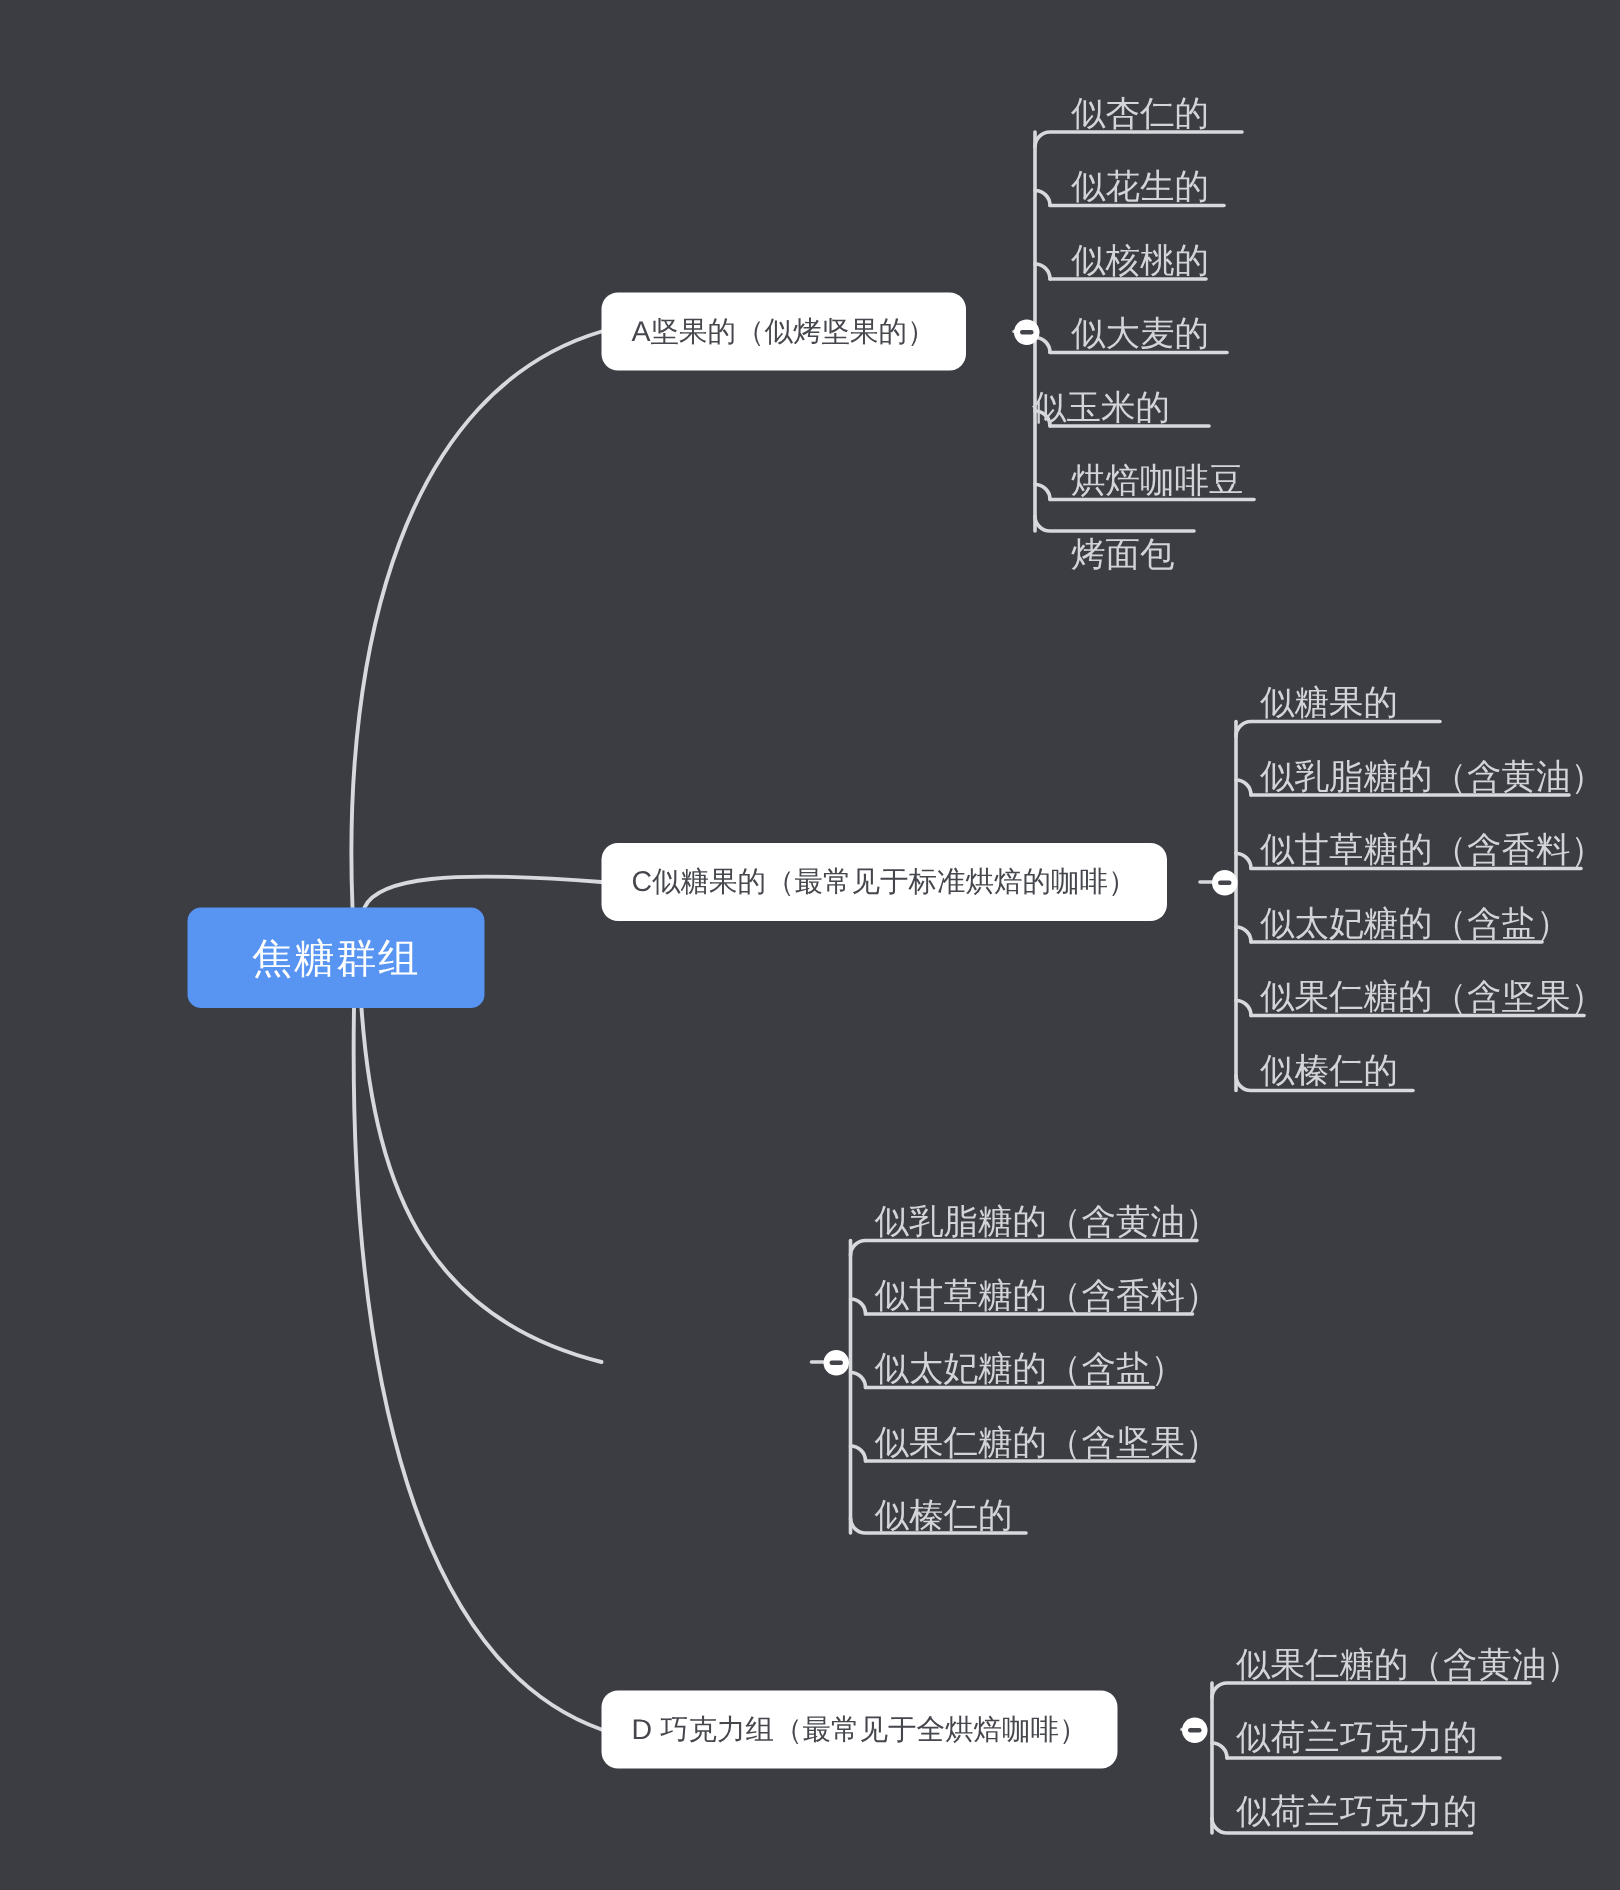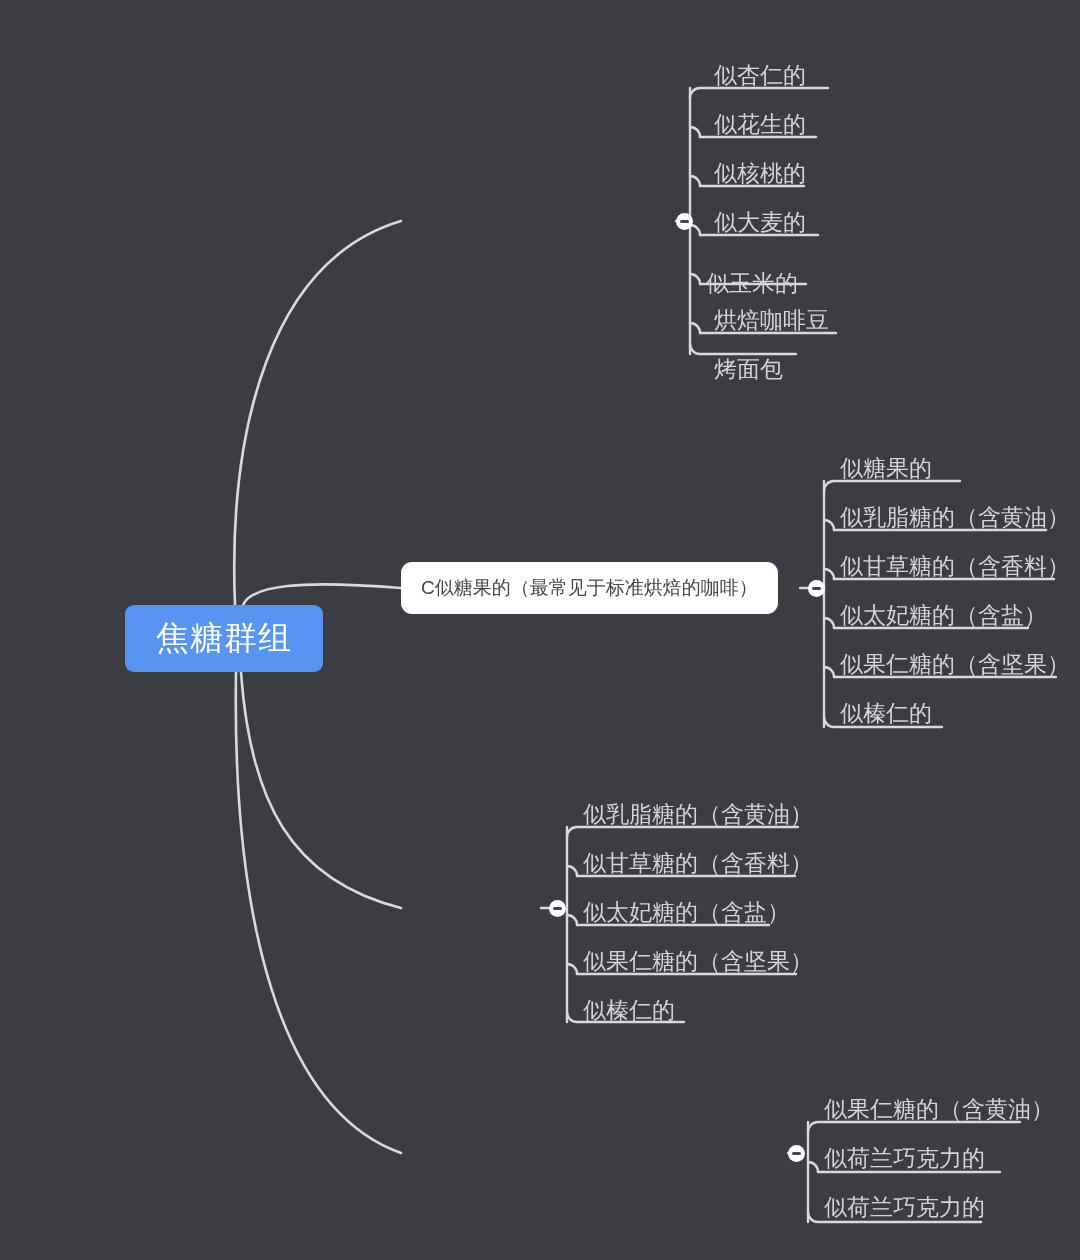--- a/index.html
+++ b/index.html
@@ -26,21 +26,21 @@
 
   
   .root-node {
     position: absolute;
     background: #5894f2;
     color: #ffffff;
     border-radius: 9px;
     display: flex;
     align-items: center;
     justify-content: center;
-    font-size: 33px;
+    font-size: 27px;
     letter-spacing: 1px;
     box-sizing: border-box;
     padding: 0 22px;
     z-index: 6;
   }
 
   
   .branch-node {
     position: absolute;
     background: #ffffff;
@@ -156,37 +156,40 @@
       <path d="M 818,1172 L 1000,1172"></path>
       <path d="M 808,1212 A 10,10 0 0 0 818,1222 L 981,1222"></path>
       <path d="M 818,1172 A 10,10 0 0 0 808,1162"></path>
     </g>
   </svg>
 
   <div class="root-node" style="left:125px; top:605px; width:198px; height:67px;">
     <span>焦糖群组</span>
   </div>
 
+  <div class="branch-node" style="left:401px; top:195px;">
+    <span>A坚果的（似烤坚果的）</span>
+  </div>
   <div class="toggle" style="left:676px; top:213px;">
     <span class="minus"></span>
   </div>
 
   <div class="leaf-label" style="left:714px; top:64px;">
     <span>似杏仁的</span>
   </div>
   <div class="leaf-label" style="left:714px; top:113px;">
     <span>似花生的</span>
   </div>
   <div class="leaf-label" style="left:714px; top:162px;">
     <span>似核桃的</span>
   </div>
   <div class="leaf-label" style="left:714px; top:211px;">
     <span>似大麦的</span>
   </div>
-  <div class="leaf-label" style="left:706px; top:260px;margin-top:12px;">
+  <div class="leaf-label" style="left:688px; top:260px;">
     <span>似玉米的</span>
   </div>
   <div class="leaf-label" style="left:714px; top:309px;">
     <span>烘焙咖啡豆</span>
   </div>
   <div class="leaf-label" style="left:714px; top:358px;">
     <span>烤面包</span>
   </div>
 
   <div class="branch-node" style="left:401px; top:562px;">
@@ -228,20 +231,23 @@
   <div class="leaf-label" style="left:583px; top:901px;">
     <span>似太妃糖的（含盐）</span>
   </div>
   <div class="leaf-label" style="left:583px; top:950px;">
     <span>似果仁糖的（含坚果）</span>
   </div>
   <div class="leaf-label" style="left:583px; top:999px;">
     <span>似榛仁的</span>
   </div>
 
+  <div class="branch-node" style="left:401px; top:1127px;">
+    <span>D 巧克力组（最常见于全烘焙咖啡）</span>
+  </div>
   <div class="toggle" style="left:788px; top:1145px;">
     <span class="minus"></span>
   </div>
 
   <div class="leaf-label" style="left:824px; top:1098px;">
     <span>似果仁糖的（含黄油）</span>
   </div>
   <div class="leaf-label" style="left:824px; top:1147px;">
     <span>似荷兰巧克力的</span>
   </div>

